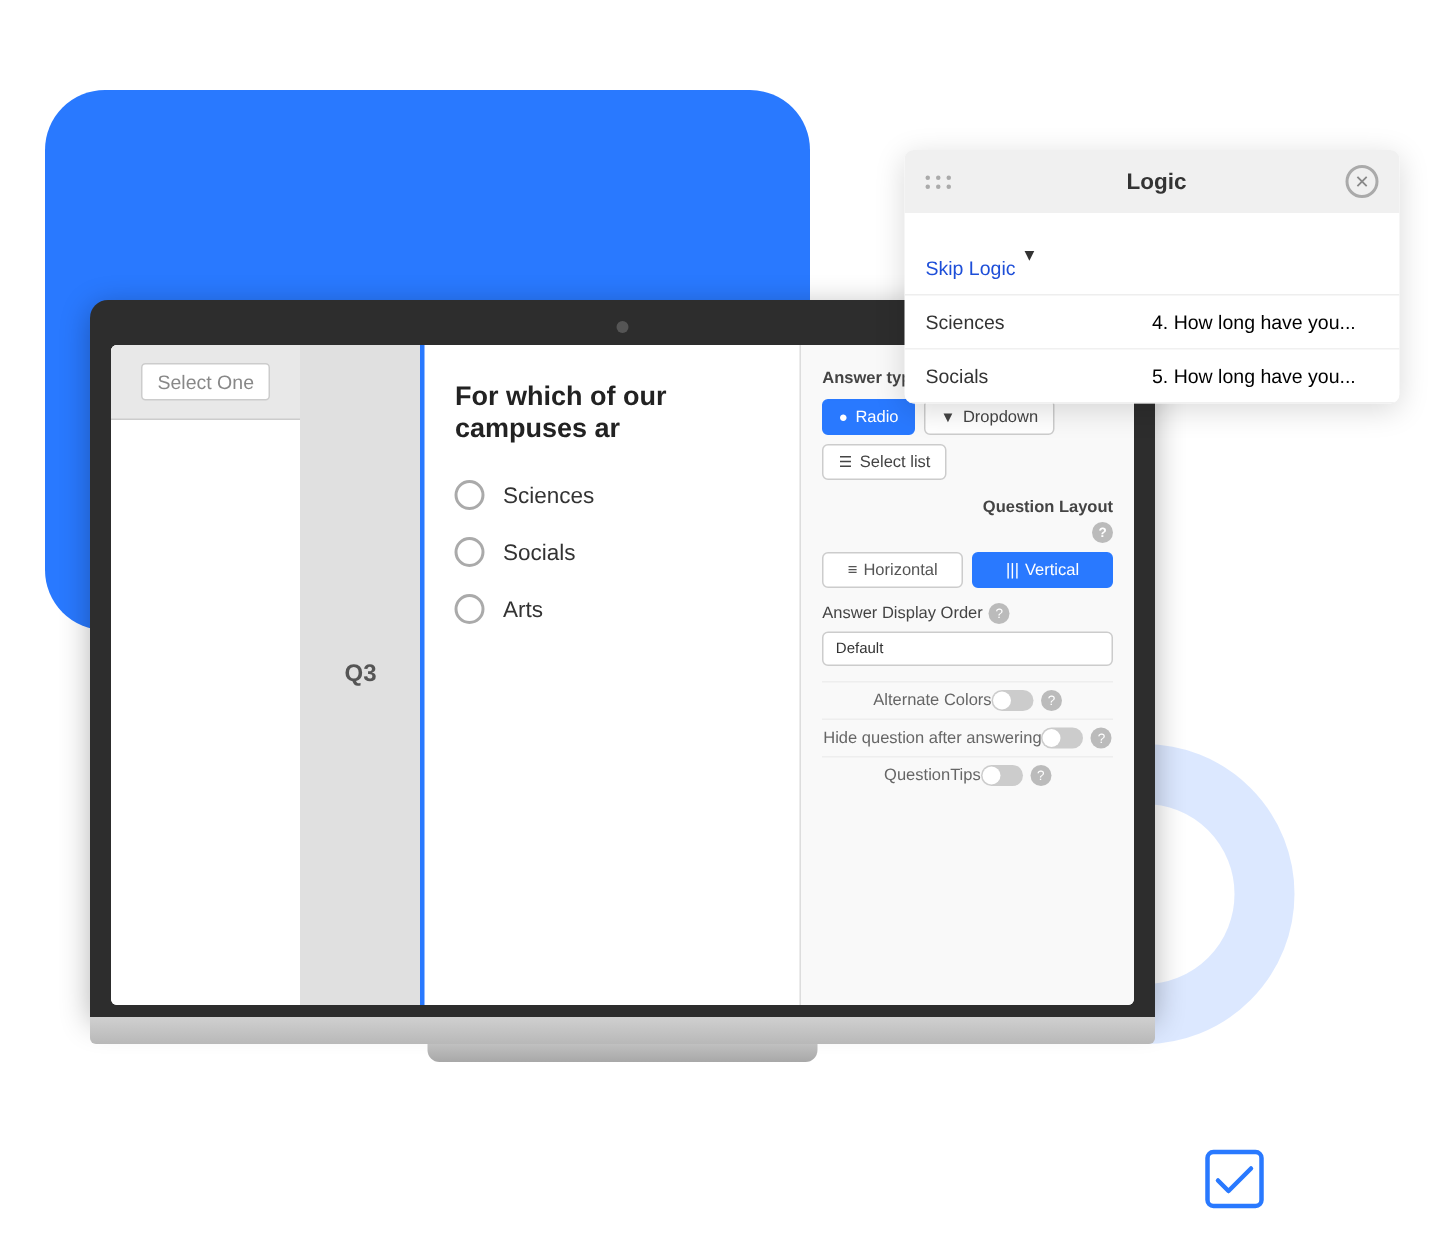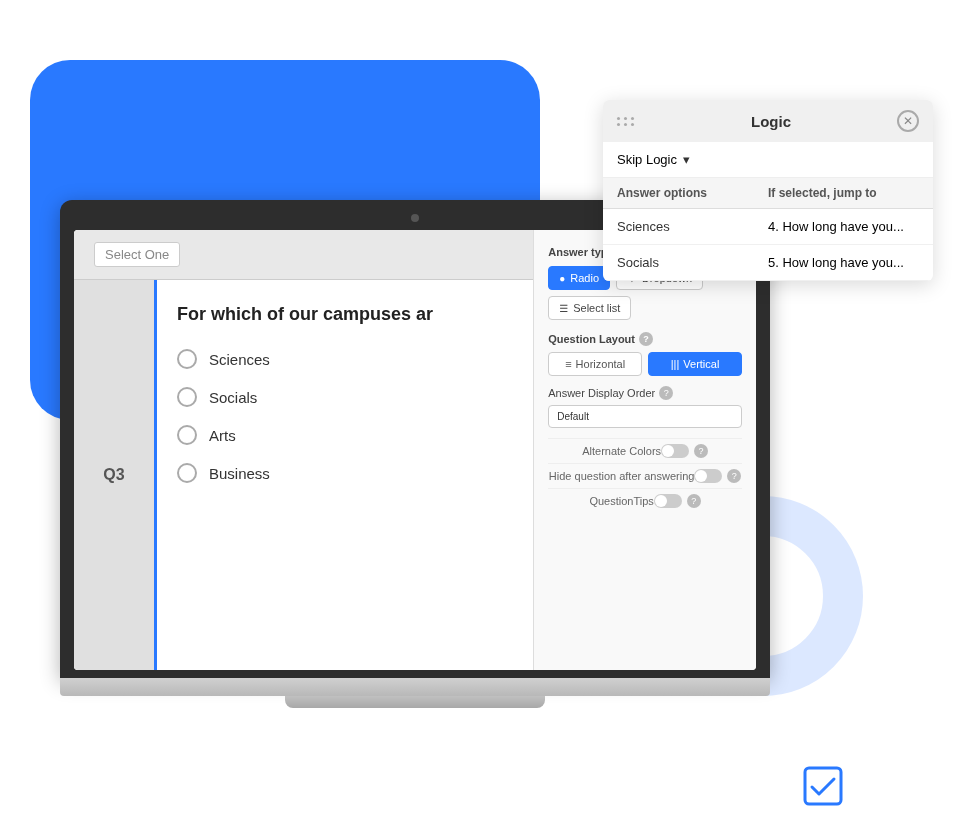--- a/index.html
+++ b/index.html
@@ -79,21 +79,21 @@
       width: 260px;
       margin: 0 auto;
       border-radius: 0 0 8px 8px;
     }
 
     
     .survey-panel {
       width: 500px;
       background: #fff;
       display: flex;
-      flex-direction: column;
+      flex-direction: row;
     }
 
     .survey-header {
       background: #e8e8e8;
       height: 50px;
       display: flex;
       align-items: center;
       padding: 0 20px;
       border-bottom: 1px solid #ccc;
     }
@@ -201,22 +201,23 @@
       font-size: 10px;
     }
 
     .section-label {
       font-size: 11px;
       font-weight: 600;
       color: #444;
       margin-bottom: 6px;
       margin-top: 10px;
       display: flex;
-      align-items: center;
+      align-items: flex-end;
       gap: 4px;
+      flex-direction: column;
     }
 
     .layout-options {
       display: flex;
       gap: 6px;
       margin-bottom: 10px;
     }
 
     .layout-btn {
       flex: 1;
@@ -372,21 +373,22 @@
     .logic-skip-row {
       padding: 10px 14px;
       display: flex;
       align-items: center;
       gap: 6px;
       border-bottom: 1px solid #eee;
     }
 
     .skip-label {
       font-size: 13px;
-      color: #000000;
+      color: #1d4ed8;
+      margin-top: 19px;
     }
 
     .skip-dropdown {
       font-size: 13px;
       color: #333;
       cursor: pointer;
       display: flex;
       align-items: center;
       gap: 3px;
     }
@@ -461,24 +463,20 @@
               <div class="radio-circle"></div>
               <span>Sciences</span>
             </div>
             <div class="answer-option">
               <div class="radio-circle"></div>
               <span>Socials</span>
             </div>
             <div class="answer-option">
               <div class="radio-circle"></div>
               <span>Arts</span>
-            </div>
-            <div class="answer-option">
-              <div class="radio-circle"></div>
-              <span>Business</span>
             </div>
           </div>
         </div>
       </div>
 
       <div class="settings-panel">
         <div class="answer-type-label">Answer type</div>
 
         <div class="type-options">
           <button class="type-btn active">
@@ -563,24 +561,20 @@
     </div>
     <div class="logic-title">Logic</div>
     <div class="logic-close">✕</div>
   </div>
 
   <div class="logic-skip-row">
     <span class="skip-label">Skip Logic</span>
     <span class="skip-dropdown">▾</span>
   </div>
 
-  <div class="logic-table-header">
-    <span>Answer options</span>
-    <span>If selected, jump to</span>
-  </div>
 
   <div class="logic-table-row">
     <span>Sciences</span>
     <span>4. How long have you...</span>
   </div>
 
   <div class="logic-table-row">
     <span>Socials</span>
     <span>5. How long have you...</span>
   </div>

